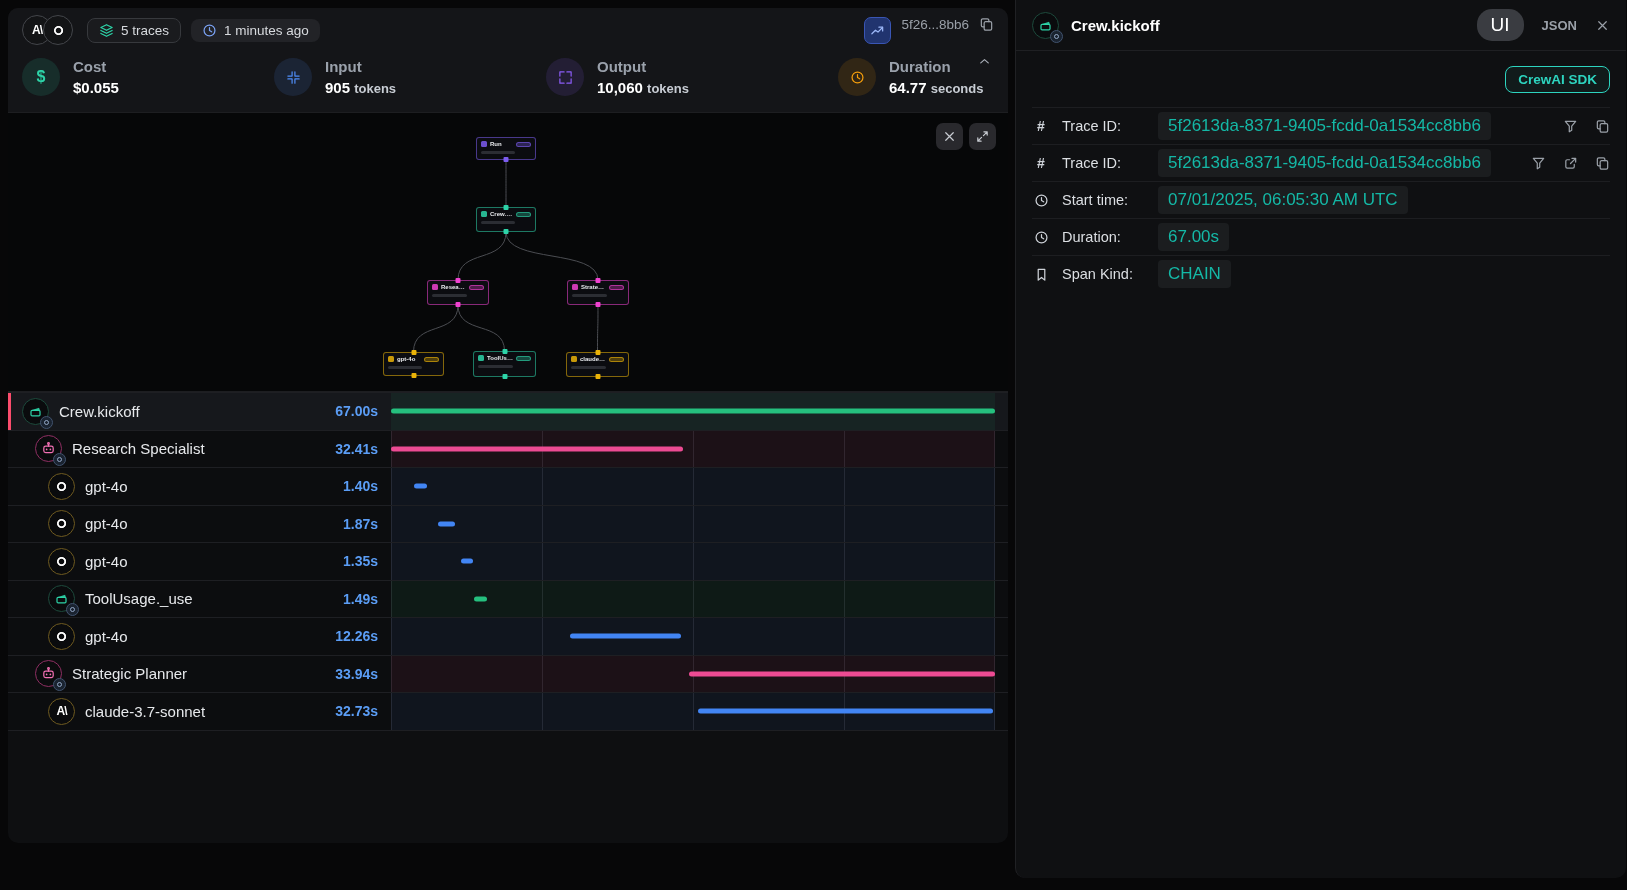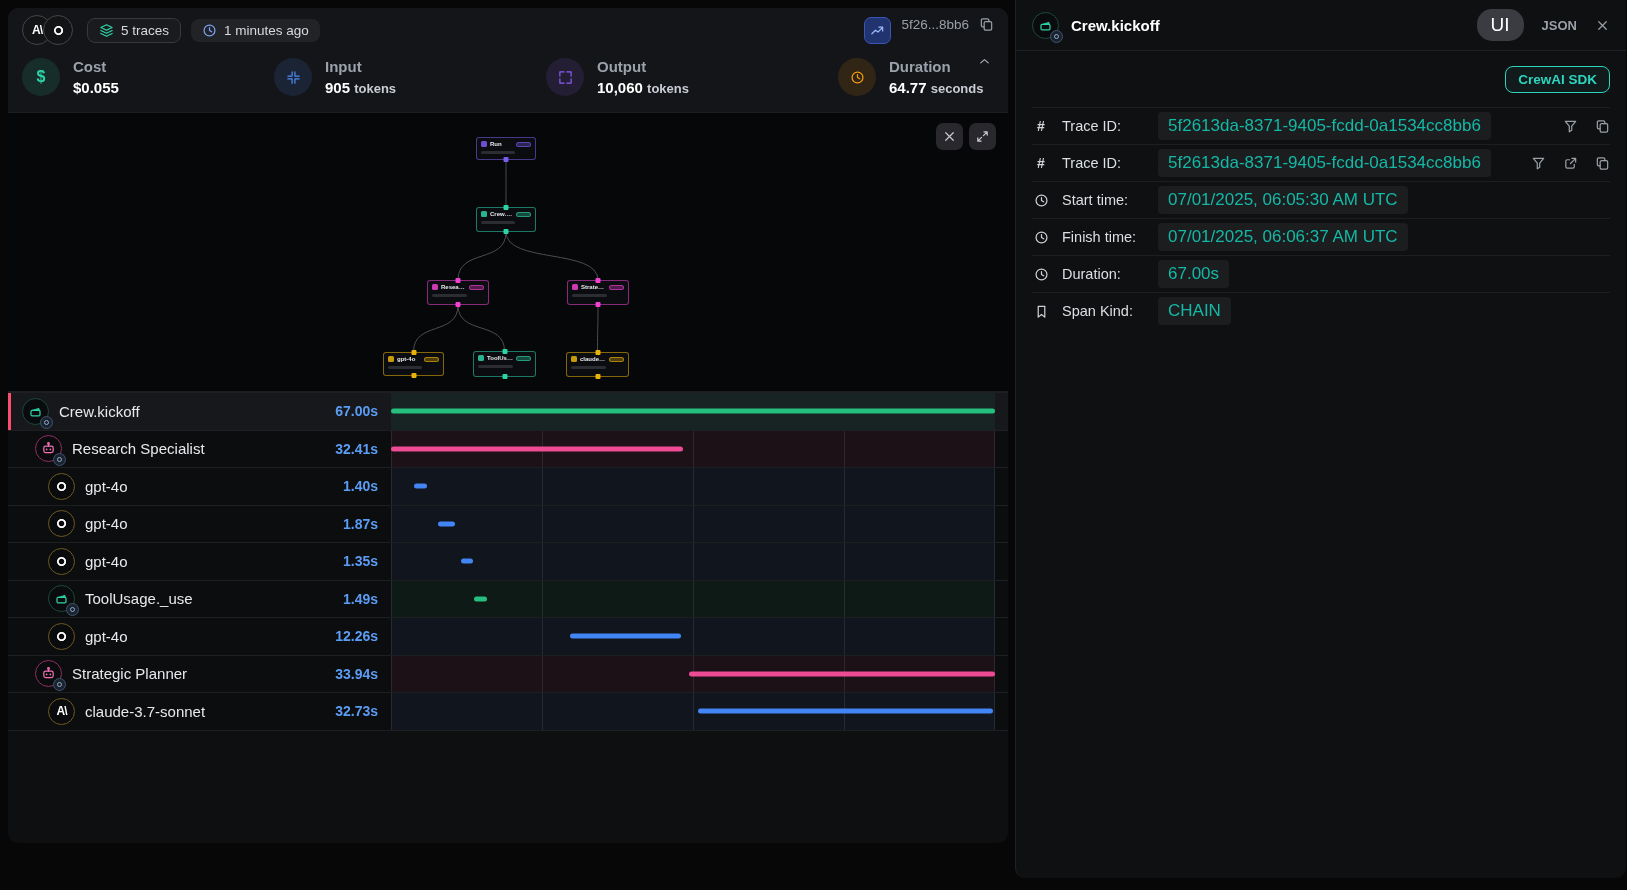--- a/index.html
+++ b/index.html
@@ -559,31 +559,20 @@
      <span class="field-chip">07/01/2025, 06:05:30 AM UTC</span>
      <span class="field-actions"></span>
           </div>
           <div class="field-row">
             <span class="field-ic">
               <svg width="15" height="15" viewBox="0 0 16 16" fill="none" stroke="currentColor" stroke-width="1.3" stroke-linecap="round" stroke-linejoin="round">
                 <circle cx="8" cy="8" r="5.8"></circle>
                 <path d="M8 4.8V8l2.3 1.4"></path>
               </svg>
             </span>
-     <span class="field-label">Finish time:</span>
-     <span class="field-chip">07/01/2025, 06:06:37 AM UTC</span>
-     <span class="field-actions"></span>
-          </div>
-          <div class="field-row">
-            <span class="field-ic">
-              <svg width="15" height="15" viewBox="0 0 16 16" fill="none" stroke="currentColor" stroke-width="1.3" stroke-linecap="round" stroke-linejoin="round">
-                <circle cx="8" cy="8" r="5.8"></circle>
-                <path d="M8 4.8V8l2.3 1.4"></path>
-              </svg>
-            </span>
      <span class="field-label">Duration:</span>
      <span class="field-chip">67.00s</span>
      <span class="field-actions"></span>
           </div>
           <div class="field-row">
             <span class="field-ic">
               <svg width="15" height="15" viewBox="0 0 16 16" fill="none" stroke="currentColor" stroke-width="1.3" stroke-linecap="round" stroke-linejoin="round">
                 <path d="M4.5 2.5h7V14L8 11.2 4.5 14z"></path>
               </svg>
             </span>

